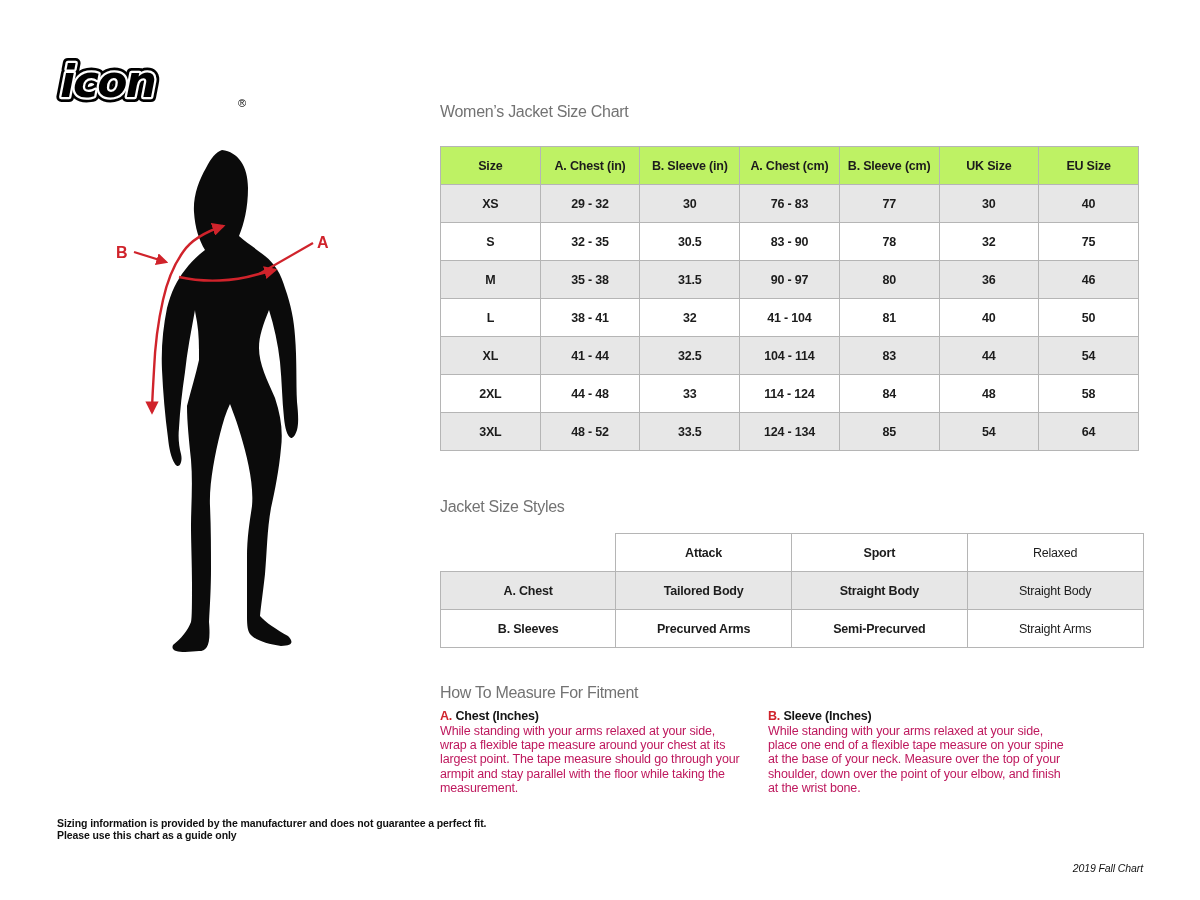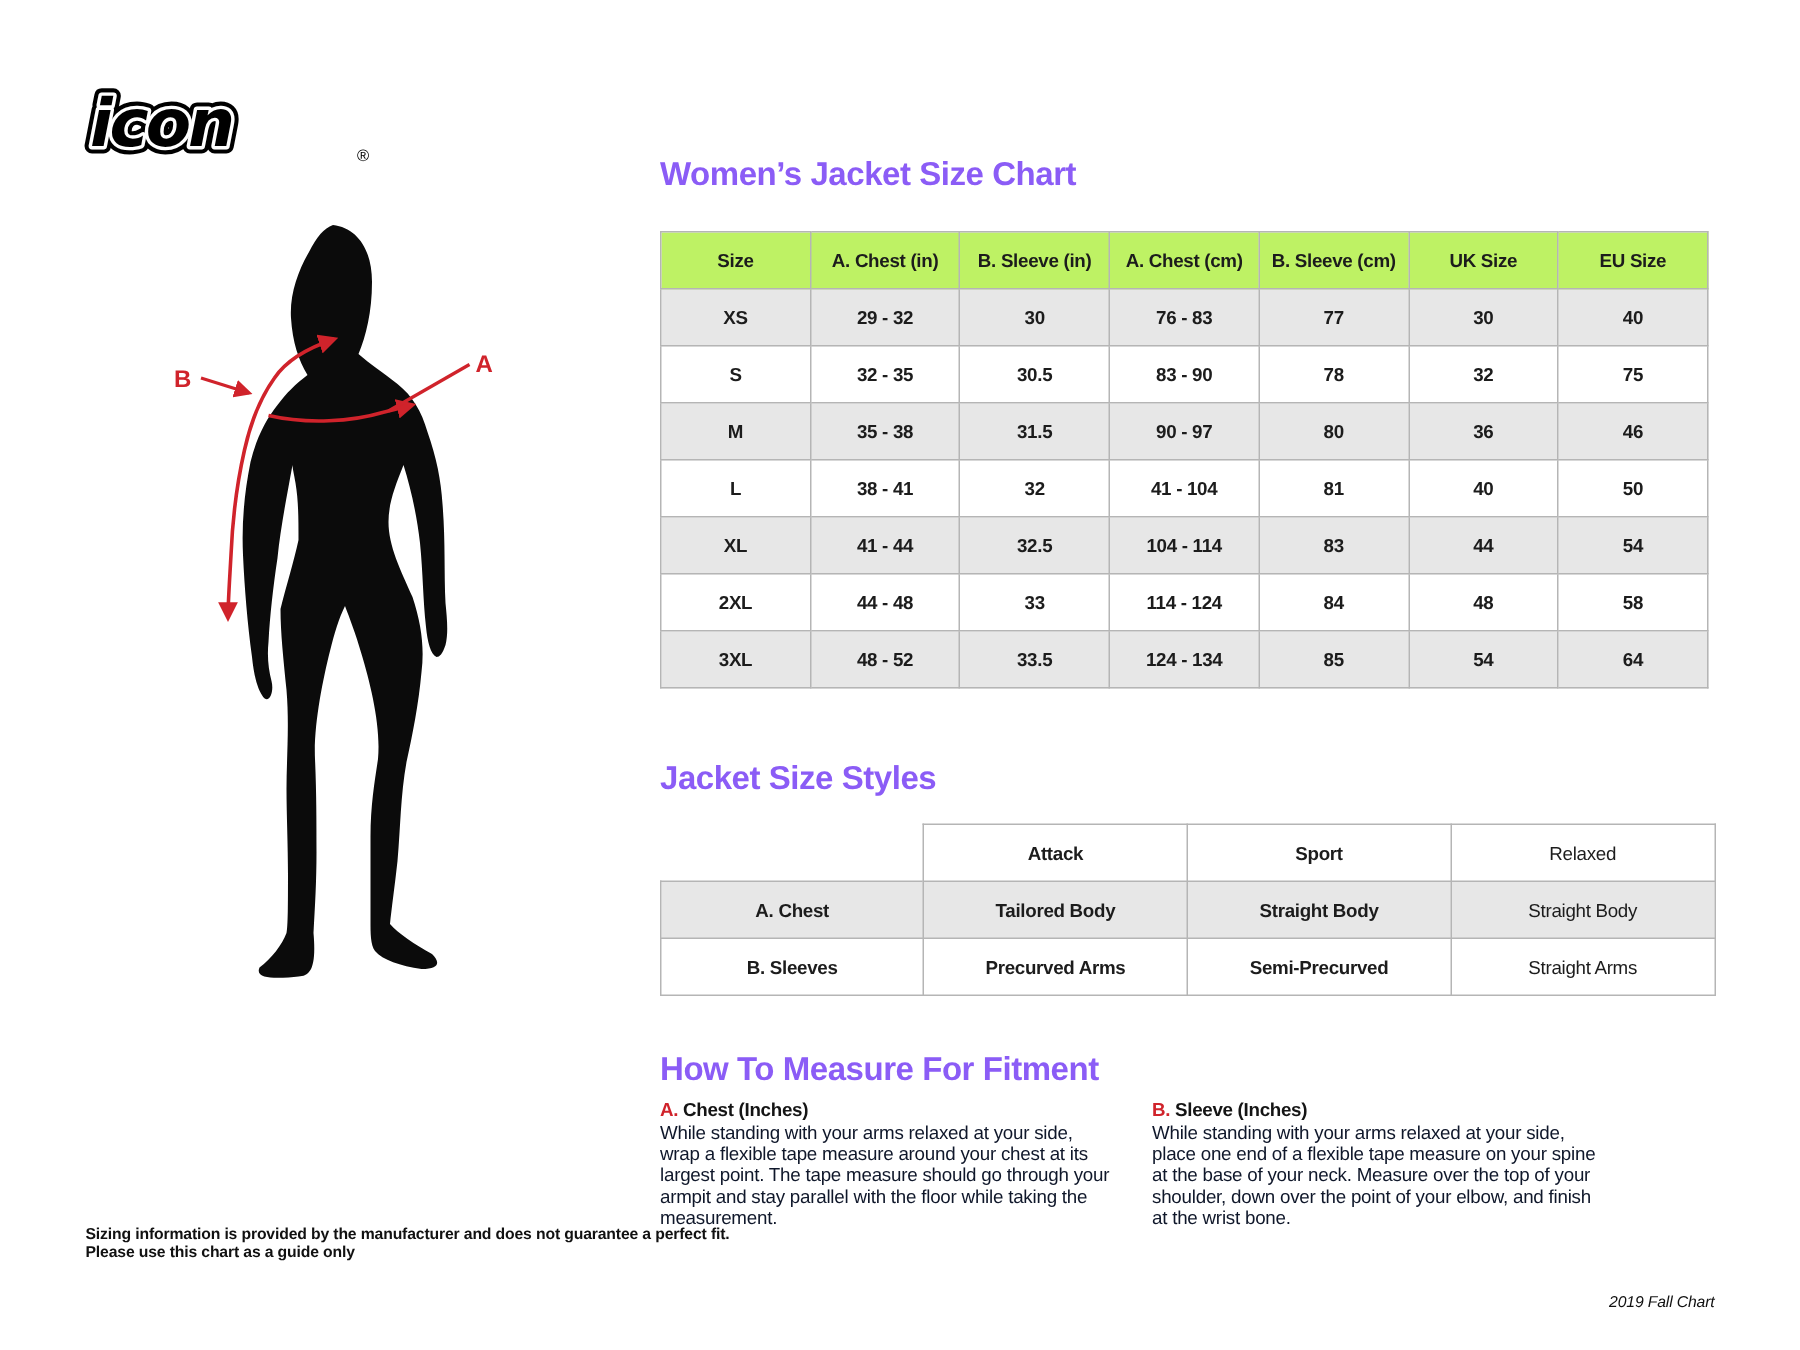--- a/index.html
+++ b/index.html
@@ -12,22 +12,22 @@
 
   
   .logo { position:absolute; left:50px; top:52px; }
 
   
   .figure-wrap { position:absolute; left:95px; top:140px; width:270px; height:530px; }
 
   
   .main { position:absolute; left:440px; top:103px; width:699px; }
   .section-title {
-    font-size:22px; font-weight:bold; letter-spacing:-0.3px;
-    margin:0; color:#8b5cf6;
+    font-size:16px; font-weight:normal; letter-spacing:-0.3px;
+    margin:0; color:#737373;
   }
   #styles-title  { margin-top:47px; }
   #measure-title { margin-top:36px; }
 
   table { border-collapse:collapse; table-layout:fixed; width:699px; }
   th, td {
     border:1px solid #b5b5b5; height:37px; padding:0;
     text-align:center; vertical-align:middle;
     font-size:12.5px; font-weight:bold; letter-spacing:-0.2px; color:#1c1c1c;
   }
@@ -44,21 +44,21 @@
   .styles-table th:nth-child(4), .styles-table td:nth-child(4) { font-weight:normal; }
 
   
   .measure-cols { display:flex; gap:28px; margin-top:7px; }
   .measure-col   { width:300px; }
   .measure-col:last-child { width:303px; }
   .measure-head  { font-size:12.5px; font-weight:bold; letter-spacing:-0.2px; margin:0 0 1px 0; color:#141414; }
   .measure-letter { color:#d0232b; }
   .measure-body  {
     font-size:12.5px; line-height:14.2px; letter-spacing:-0.15px;
-    margin:0; color:#0f172a;
+    margin:0; color:#be185d;
   }
 
   
   .disclaimer {
     position:absolute; left:57px; top:818px;
     font-size:10.5px; font-weight:bold; line-height:11.5px; letter-spacing:-0.1px; color:#111;
   }
   .edition {
     position:absolute; right:57px; top:862px;
     font-size:10.5px; letter-spacing:-0.1px; color:#111;font-style:italic;

